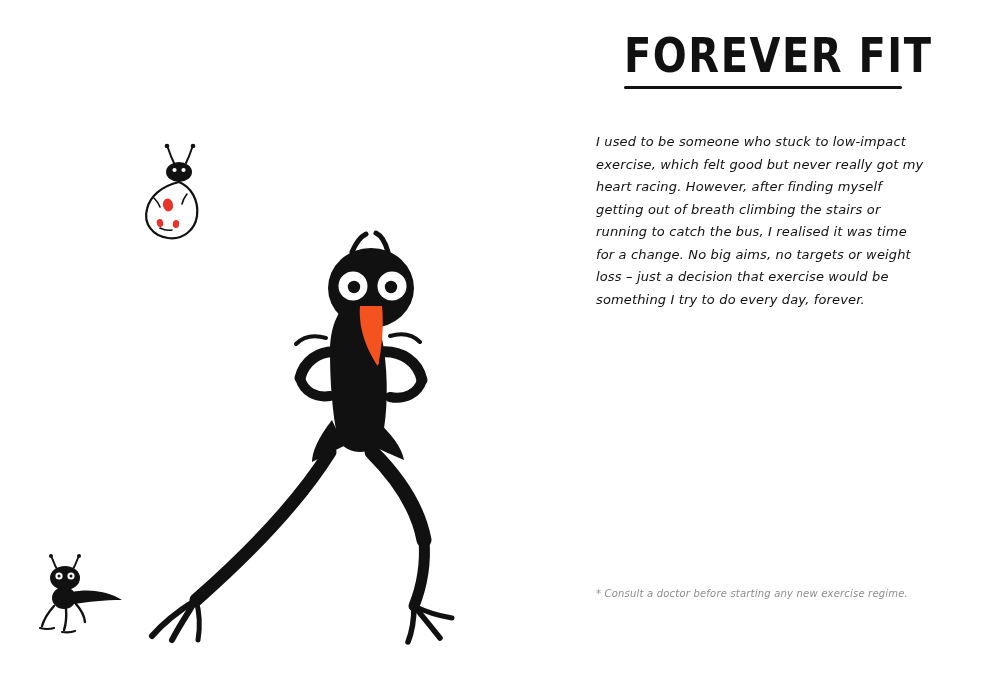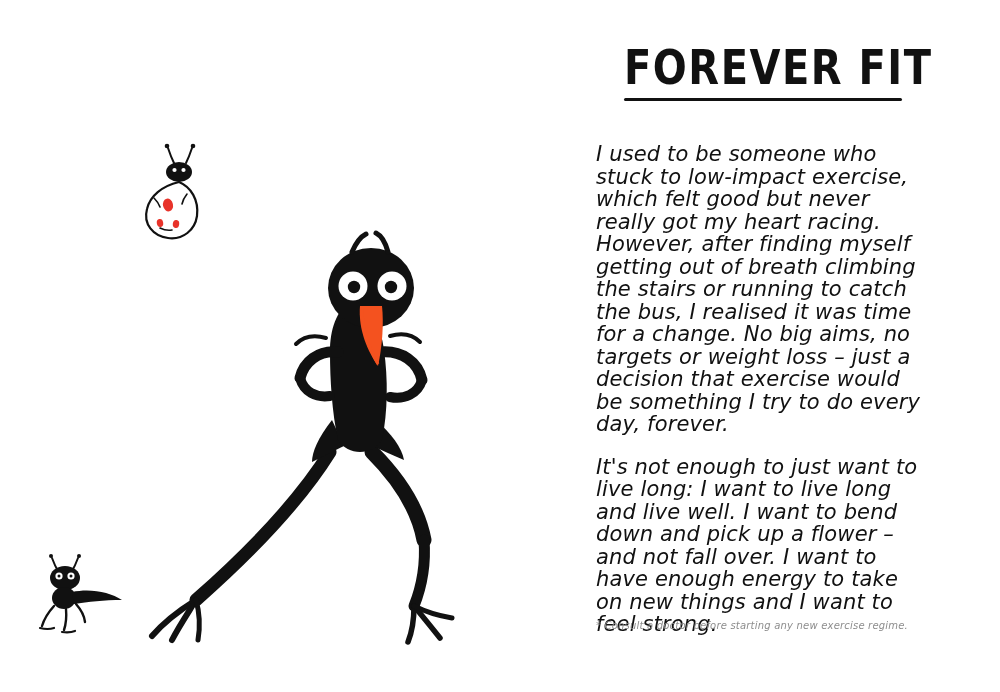--- a/index.html
+++ b/index.html
@@ -27,21 +27,21 @@
     left: 0;
     top: 0;
     width: 590px;
     height: 692px;
   }
 
   
   .text-column {
     position: absolute;
     left: 596px;
-    top: 44px;
+    top: 32px;
     width: 340px;
   }
 
   .title {
     font-family: "DejaVu Sans", sans-serif;
     font-weight: bold;
     font-size: 40px;
     letter-spacing: 1.5px;
     line-height: 1;
     color: #111111;
@@ -57,30 +57,30 @@
     border-radius: 2px;
   }
 
   .body-copy {
     margin-top: 42px;
     width: 330px;
   }
   .body-copy p {
     margin: 0 0 20px 0;
     font-family: "DejaVu Sans", sans-serif;
-    font-size: 21px;
+    font-size: 13px;
     line-height: 22.5px;
     letter-spacing: 0.15px;
     color: #111111;
     font-style: italic;
   }
   .footnote {
     position: absolute;
     left: 596px;
-    top: 620px;
+    top: 588px;
     width: 350px;
     font-family: "DejaVu Sans", sans-serif;
     font-size: 10px;
     font-style: italic;
     color: #8d8d8d;
     letter-spacing: 0.2px;
   }
 </style>
 </head>
 <body>
@@ -187,19 +187,18 @@
       </g>
     </svg>
   </div>
 
   <div class="text-column">
     <h1 class="title">FOREVER FIT</h1>
     <div class="title-rule"></div>
 
     <div class="body-copy">
       <p>I used to be someone who stuck to low-impact exercise, which felt good but never really got my heart racing. However, after finding myself getting out of breath climbing the stairs or running to catch the bus, I realised it was time for a change. No big aims, no targets or weight loss – just a decision that exercise would be something I try to do every day, forever.</p>
-      <p>It's not enough to just want to live long: I want to live long and live well. I want to bend down and pick up a flower – and not fall over. I want to have enough energy to take on new things and I want to feel strong.</p>
     </div>
   </div>
 
   <div class="footnote">* Consult a doctor before starting any new exercise regime.</div>
 
 </div>
 
 </body></html>

